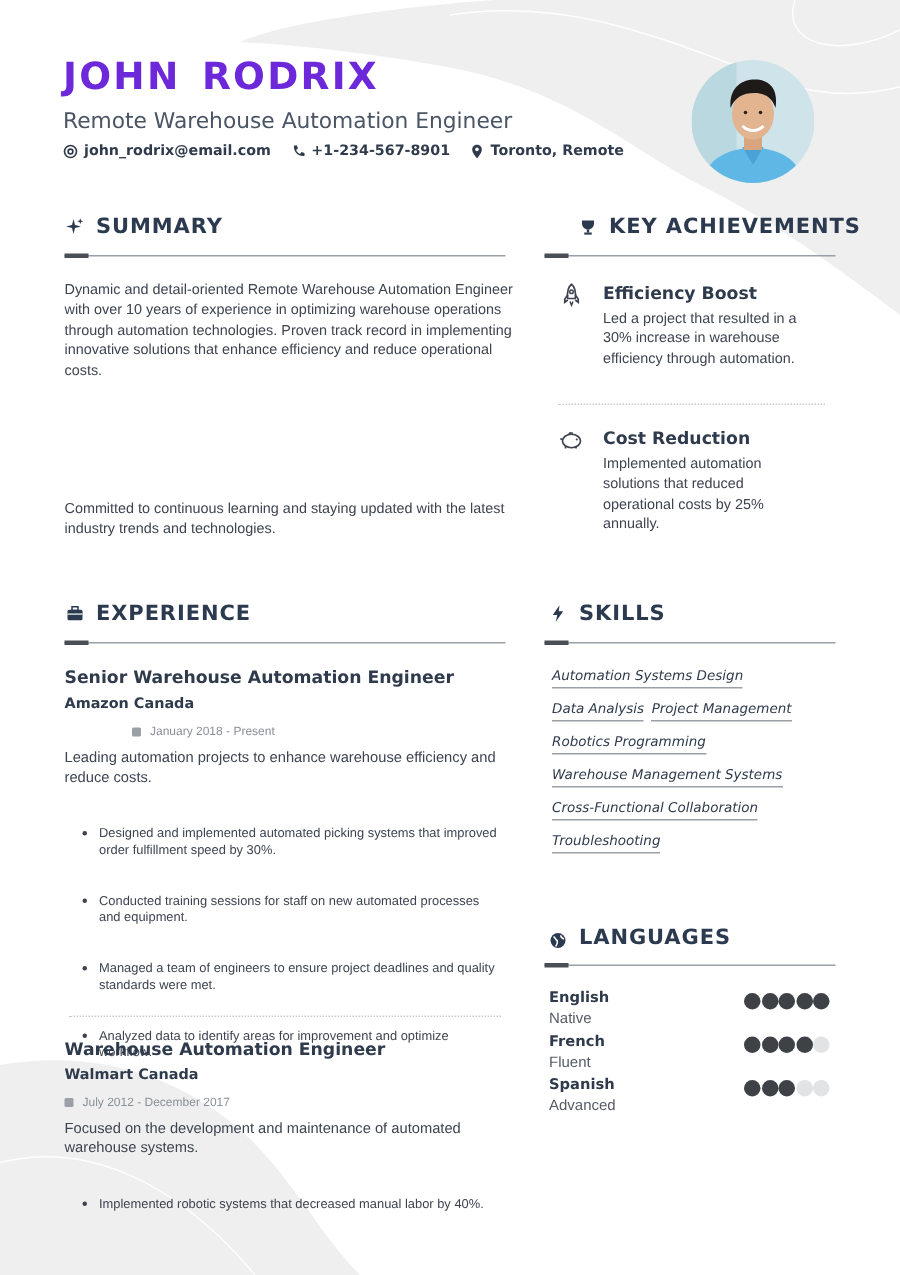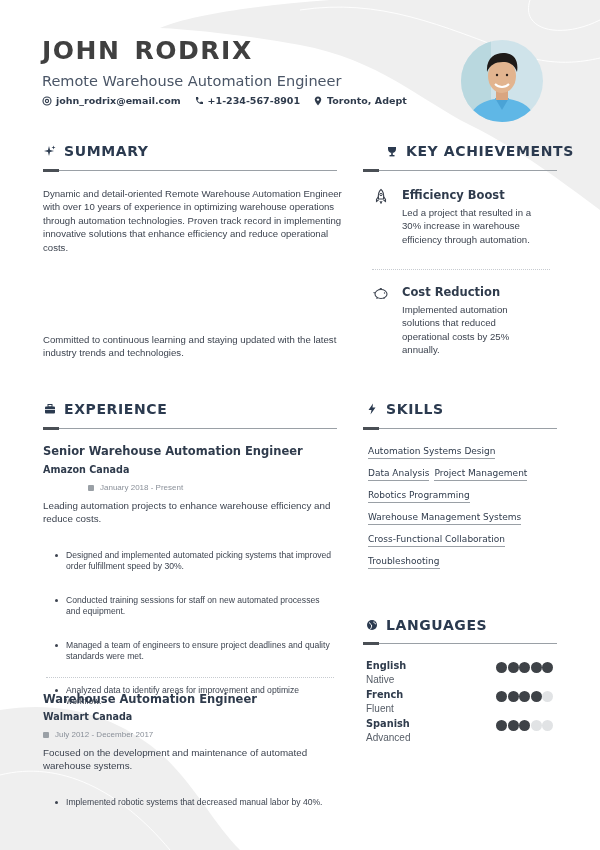--- a/index.html
+++ b/index.html
@@ -4,21 +4,21 @@
   <style>
     * { margin: 0; padding: 0; box-sizing: border-box; }
     html, body { width: 600px; height: 850px; overflow: hidden; background: #ffffff; }
     body { position: relative; font-family: "Liberation Sans", "DejaVu Sans", sans-serif; color: #2f3b4c; }
 
     .bg { position: absolute; left: 0; top: 0; width: 600px; height: 850px; z-index: 0; }
 
     .page { position: absolute; left: 0; top: 0; width: 600px; height: 850px; z-index: 1; }
 
     
-    .name { position: absolute; left: 42px; top: 36px; font-family: "DejaVu Sans", sans-serif; font-weight: bold; font-size: 25px; letter-spacing: 1.5px; color: #404040; word-spacing: 4px; }
+    .name { position: absolute; left: 42px; top: 36px; font-family: "DejaVu Sans", sans-serif; font-weight: bold; font-size: 25px; letter-spacing: 1.5px; color: #6d28d9; word-spacing: 4px; }
     .title { position: absolute; left: 42px; top: 73px; font-size: 14.5px; color: #4a5566; font-family: "DejaVu Sans", sans-serif; }
     .contacts { position: absolute; left: 42px; top: 95px; display: flex; align-items: center; font-size: 9.5px; font-weight: bold; color: #2f3b4c; font-family: "DejaVu Sans", sans-serif; }
     .contact { display: flex; align-items: flex-end; margin-right: 13px; }
     .contact .ic { width: 10px; height: 10px; margin-right: 4px; display: inline-flex; align-items: center; justify-content: center; }
     .photo { position: absolute; left: 461px; top: 40px; width: 82px; height: 82px; border-radius: 50%; overflow: hidden; }
 
     
     .sec-h { position: absolute; display: flex; align-items: center; font-family: "DejaVu Sans", sans-serif; font-weight: bold; font-size: 14px; letter-spacing: 0.6px; color: #2b3a4f; }
     .sec-h .ic { width: 12px; height: 12px; margin-right: 8px; display: inline-flex; align-items: center; justify-content: center; }
     .sec-line { position: absolute; height: 1px; background: #9aa0a6; }
@@ -38,21 +38,21 @@
     .job-title { position: absolute; left: 43px; font-family: "DejaVu Sans", sans-serif; font-weight: bold; font-size: 11.5px; color: #2f3b4c; white-space: nowrap; }
     .company { position: absolute; left: 43px; font-weight: bold; font-size: 9.6px; color: #2f3b4c; font-family: "DejaVu Sans", sans-serif; }
     .date { position: absolute; left: 43px; display: flex; align-items: center; font-size: 8px; color: #8a9099; }
     .date .ic { width: 6px; height: 6px; background: #9aa0a6; margin-right: 6px; border-radius: 1px; }
     .job-desc { position: absolute; left: 43px; width: 300px; font-size: 9.8px; line-height: 13px; color: #3d4450; }
     .bullets { position: absolute; left: 54px; width: 280px; list-style: none; }
     .bullets li { position: relative; padding-left: 12px; font-size: 8.6px; line-height: 11px; color: #3d4450; margin-bottom: 5px; margin-top: 23px; }
     .bullets li::before { content: ""; position: absolute; left: 1px; top: 4px; width: 3px; height: 3px; border-radius: 50%; background: #3d4450; }
 
     
-    .skills { position: absolute; left: 368px; top: 446px; width: 190px; }
+    .skills { position: absolute; left: 368px; top: 446px; width: 190px; font-style: italic; }
     .skill-row { display: flex; margin-bottom: 8px; }
     .skill { font-size: 9.6px; color: #2f3b4c; padding-bottom: 2px; border-bottom: 1px solid #9aa0a6; margin-right: 5px; white-space: nowrap; font-family: "DejaVu Sans", sans-serif; font-size: 9px; }
 
     
     .lang { position: absolute; left: 366px; width: 190px; }
     .lang .lname { position: absolute; left: 0; top: 0; font-family: "DejaVu Sans", sans-serif; font-weight: bold; font-size: 9.8px; color: #2f3b4c; }
     .lang .level { position: absolute; left: 0; top: 14px; font-size: 10px; color: #555c66; }
     .lang .dots { position: absolute; left: 130px; top: 2px; display: flex; }
     .lang .dot { width: 11px; height: 11px; border-radius: 50%; margin-right: 0.5px; background: #3e4247; }
     .lang .dot.off { background: #e1e3e5; }
@@ -90,21 +90,21 @@
       </span>
       <span>+1-234-567-8901</span>
     </div>
     <div class="contact">
       <span class="ic">
         <svg width="10" height="10" viewBox="0 0 10 10">
             <path d="M5 0.5 C3 0.5 1.8 2 1.8 3.6 C1.8 6 5 9.5 5 9.5 C5 9.5 8.2 6 8.2 3.6 C8.2 2 7 0.5 5 0.5 Z" fill="#2f3b4c"></path>
             <circle cx="5" cy="3.6" r="1.2" fill="#ffffff"></circle>
           </svg>
       </span>
-      <span>Toronto, Adept</span>
+      <span>Toronto, Remote</span>
     </div>
   </div>
 
   <div class="photo">
     <svg width="82" height="82" viewBox="0 0 82 82">
       <rect width="82" height="82" fill="#cfe3ea"></rect>
       <rect x="0" y="0" width="30" height="82" fill="#b9d8df"></rect>
       <path d="M8 82 C10 66 22 60 41 58 C60 60 72 66 74 82 Z" fill="#5fb7e6"></path>
       <path d="M34 58 L41 70 L48 58 Z" fill="#4aa3d6"></path>
       <rect x="35" y="48" width="12" height="12" fill="#d9a580"></rect>
@@ -236,21 +236,21 @@
       <span class="skill">Warehouse Management Systems</span>
     </div>
     <div class="skill-row" style="margin-bottom:9px;">
       <span class="skill">Cross-Functional Collaboration</span>
     </div>
     <div class="skill-row">
       <span class="skill">Troubleshooting</span>
     </div>
   </div>
 
-  <div class="sec-h" style="left:366px; top:617px;">
+  <div class="sec-h" style="left:366px; top:617px;align-items:flex-end;">
     <span class="ic">
       <svg width="12" height="12" viewBox="0 0 12 12">
           <circle cx="6" cy="6" r="5" fill="#2b3a4f"></circle>
           <path d="M3 3.5 C4.5 4 4 5.5 5.5 6 C6 7.5 5 9 4.5 10" fill="none" stroke="#ffffff" stroke-width="1"></path>
           <path d="M8 2.5 C7.5 4 9 4.5 10 5" fill="none" stroke="#ffffff" stroke-width="1"></path>
         </svg>
     </span>
     <span>LANGUAGES</span>
   </div>
   <div class="sec-line" style="left:363px; top:643px; width:194px;"></div>

